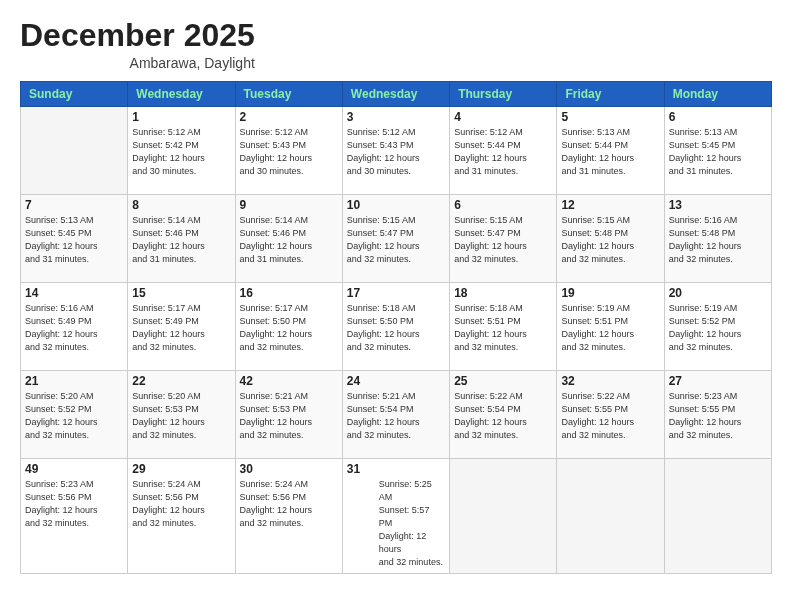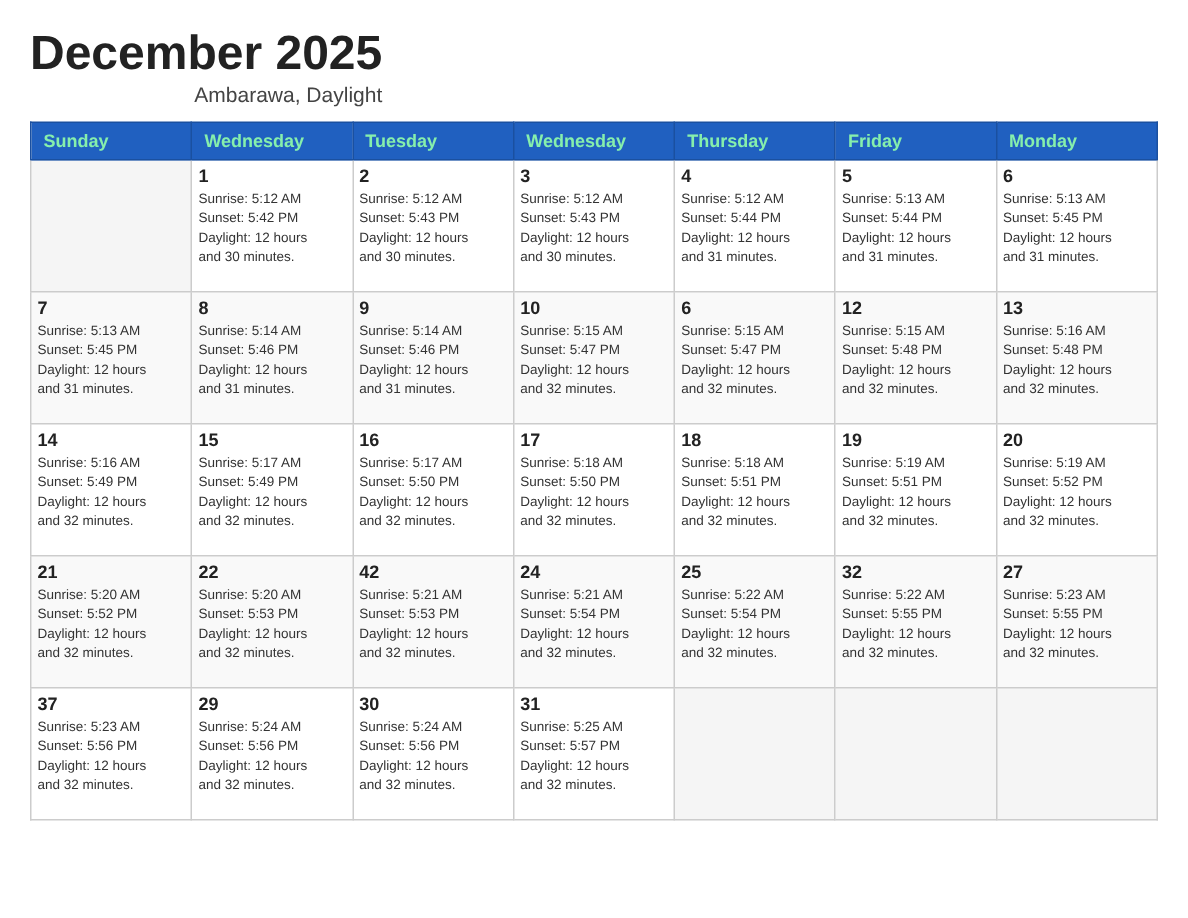--- a/index.html
+++ b/index.html
@@ -311,21 +311,21 @@
           <td>
             <span class="day-number">27</span>
             <div class="cell-text" style="white-space: pre-line;">Sunrise: 5:23 AM
 Sunset: 5:55 PM
 Daylight: 12 hours
 and 32 minutes.</div>
           </td>
         </tr>
         <tr>
           <td>
-            <span class="day-number">37</span>
+            <span class="day-number">49</span>
             <div class="cell-text" style="white-space: pre-line;">Sunrise: 5:23 AM
 Sunset: 5:56 PM
 Daylight: 12 hours
 and 32 minutes.</div>
           </td>
           <td>
             <span class="day-number">29</span>
             <div class="cell-text" style="white-space: pre-line;">Sunrise: 5:24 AM
 Sunset: 5:56 PM
 Daylight: 12 hours
@@ -333,21 +333,21 @@
           </td>
           <td>
             <span class="day-number">30</span>
             <div class="cell-text" style="white-space: pre-line;">Sunrise: 5:24 AM
 Sunset: 5:56 PM
 Daylight: 12 hours
 and 32 minutes.</div>
           </td>
           <td>
             <span class="day-number">31</span>
-            <div class="cell-text" style="white-space: pre-line;">Sunrise: 5:25 AM
+            <div class="cell-text" style="white-space: pre-line; margin-left: 32px;">Sunrise: 5:25 AM
 Sunset: 5:57 PM
 Daylight: 12 hours
 and 32 minutes.</div>
           </td>
           <td class="empty-cell"></td>
           <td class="empty-cell"></td>
           <td class="empty-cell"></td>
         </tr>
       </tbody>
   </table>

